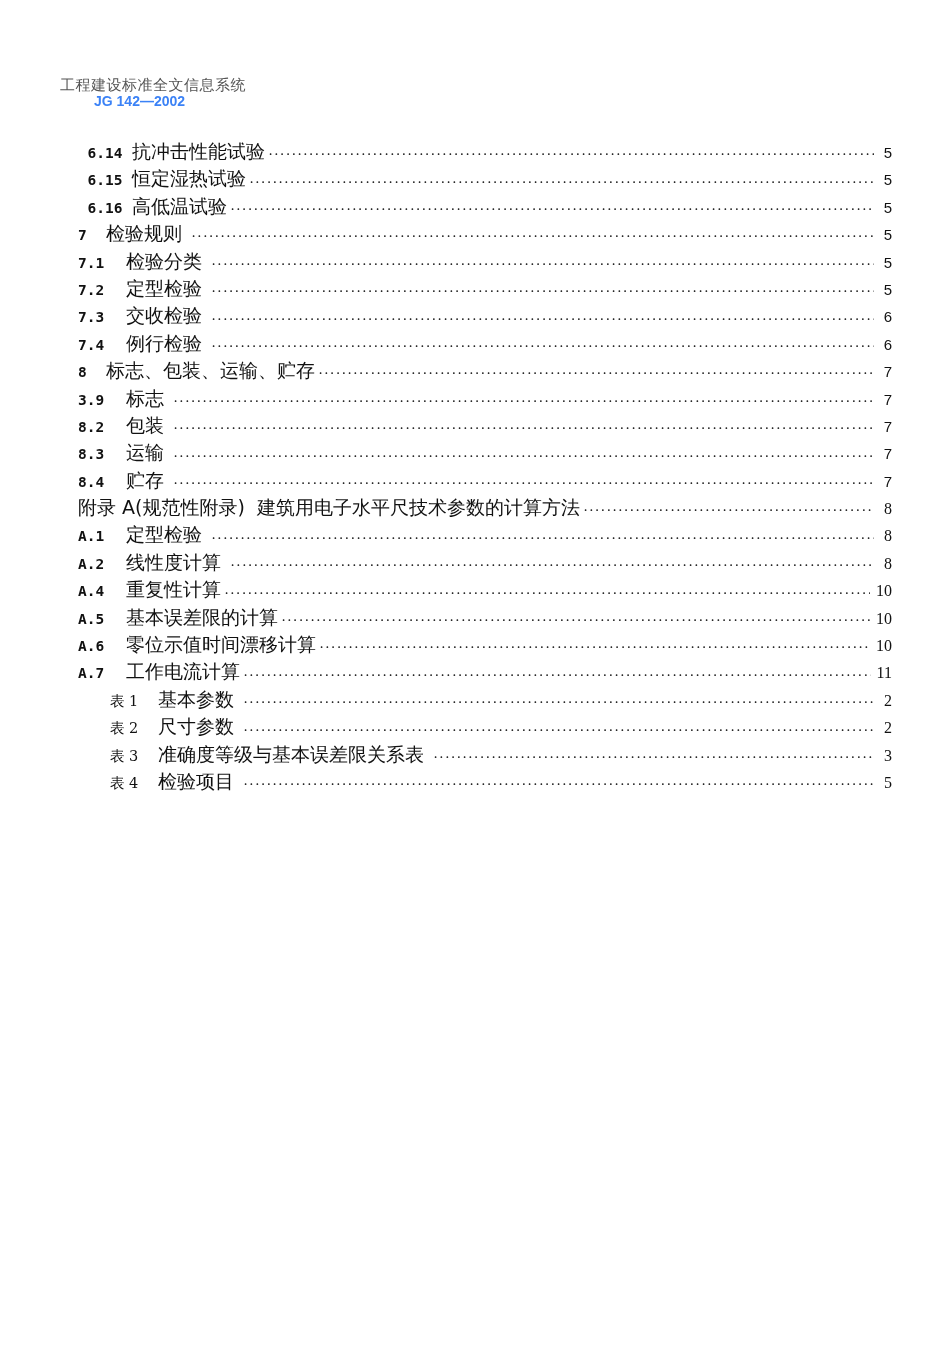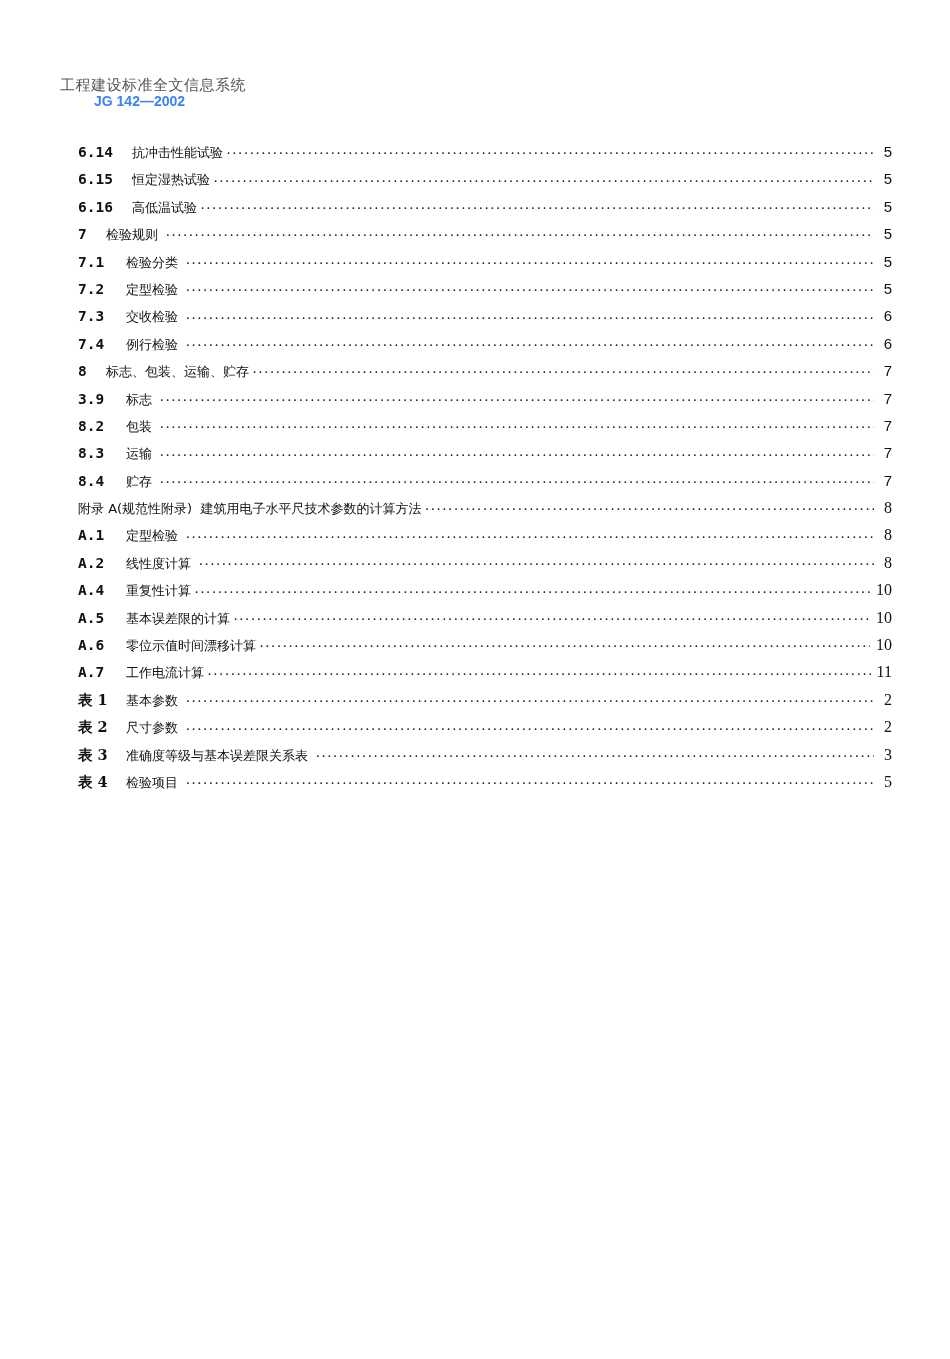--- a/index.html
+++ b/index.html
@@ -25,26 +25,26 @@
     }
     .toc-row {
       display: flex; align-items: baseline;
       height: 27.4px; line-height: 27.4px;
       font-size: 15.5px;
     }
     .toc-num {
       font-family: "DejaVu Sans Mono", "Liberation Mono", monospace;
       font-weight: bold; font-size: 14.5px; white-space: pre;
     }
-    .toc-num.w-sub { width: 54px; }
+    .toc-num.w-sub { width: 54px; text-align: center; }
     .toc-num.w-subA { width: 48px; }
     .toc-num.w-chap { width: 28px; }
-    .toc-num.w-tab { width: 48px; font-family: "DejaVu Serif", serif; font-weight: bold; }
+    .toc-num.w-tab { width: 48px; font-family: "DejaVu Serif", serif; font-weight: normal; margin-left: 32px; }
     .toc-num.w-none { width: 0; }
-    .toc-title { white-space: pre; font-family: "DejaVu Sans", "Liberation Sans", sans-serif; font-size: 13px; }
+    .toc-title { white-space: pre; font-family: "DejaVu Sans", "Liberation Sans", sans-serif; font-size: 19px; }
     .toc-leader {
       flex: 1; overflow: hidden; white-space: nowrap;
       margin: 0 6px 0 4px; font-size: 11px; letter-spacing: 1.1px;
       color: #222222; font-weight: bold;
     }
     .toc-leader::before {
       content: "••••••••••••••••••••••••••••••••••••••••••••••••••••••••••••••••••••••••••••••••••••••••••••••••••••••••••••••••••••••••••••••••••••••••••••••••••••••••••••";
       font-size: 5px; letter-spacing: 2.6px; vertical-align: middle;
     }
     .toc-page {

